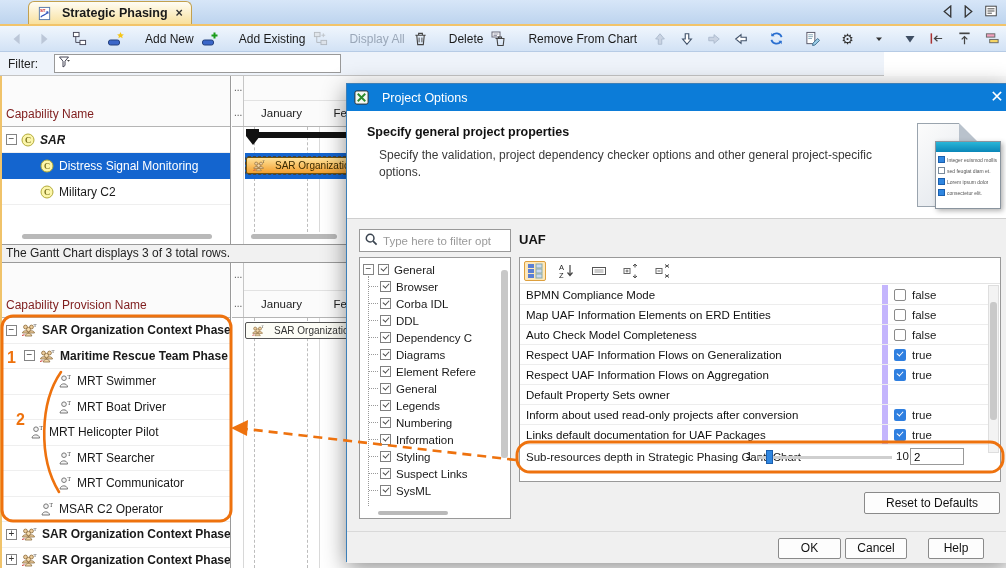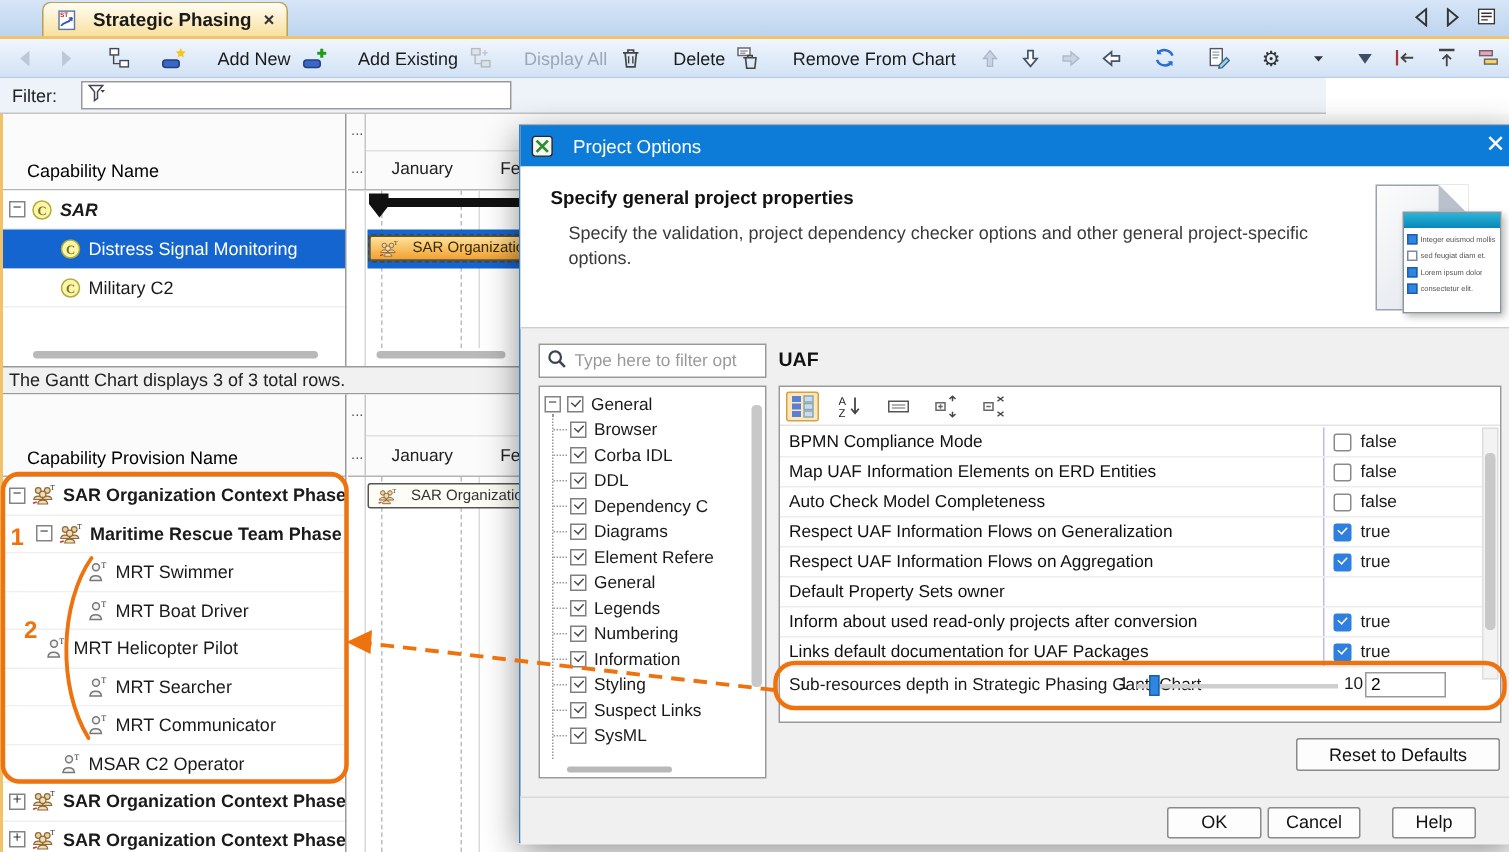--- a/index.html
+++ b/index.html
@@ -20,21 +20,21 @@
 .tsep{width:3px;height:16px;margin:0 4px;
  background-image:repeating-linear-gradient(to bottom,#8fb0d8 0 1.5px,transparent 1.5px 4px);background-size:1.5px 100%;background-repeat:no-repeat;background-position:center}
 #filterbar{position:absolute;left:0;top:52px;width:884px;height:24px;background:#eef3fa;border-bottom:1px solid #c4c4c4}
 #filterbar .lbl{position:absolute;left:8px;top:5px;color:#222}
 #filterinput{position:absolute;left:54px;top:2px;width:287px;height:19px;background:#fff;border:1px solid #999;display:flex;align-items:center;padding-left:3px;gap:2px}
 
 #main{position:absolute;left:0;top:76px;width:1006px;height:492px;border-left:2px solid #f0c36a;background:#fff}
 .treepane{position:absolute;left:0;width:229px;border-right:1px solid #9a9a9a;background:#fff;overflow:hidden}
 .ganttpane{position:absolute;left:230px;width:776px;background:#fff;overflow:hidden}
 .phead{position:absolute;left:0;top:0;right:0;background:#fbfbfb;border-bottom:1px solid #b5b5b5}
-.phead .cap{position:absolute;left:16px;bottom:5px;color:#000000}
+.phead .cap{position:absolute;left:4px;bottom:5px;color:#7f1d1d}
 .dotscol{position:absolute;left:0;top:0;width:12px;bottom:0;border-right:1px solid #c6c6c6;color:#555;font-size:10px}
 .dots1{position:absolute;left:2px;top:6px}
 .dots2{position:absolute;left:2px;top:31px}
 .headmid{position:absolute;left:12px;right:0;top:24px;height:1px;background:#e2e2e2}
 .month{position:absolute;top:31px;width:75px;text-align:center;color:#222;font-size:11.5px}
 .gline{position:absolute;width:0;border-left:1px dashed #bdbdbd}
 .gsolid{position:absolute;width:0;border-left:1px solid #dadada}
 .trow{position:relative;display:flex;align-items:center;border-bottom:1px solid #efefef;background:#fff}
 .trow.sel{background:#1465cf;color:#fff;border-bottom-color:#1465cf}
 .expander{width:11px;height:11px;border:1px solid #848484;background:#fff;color:#333;font-size:10px;
@@ -83,21 +83,21 @@
 #dtree .vthumb{position:absolute;right:2px;top:12px;width:7px;height:188px;background:#c8c8c8;border-radius:3px}
 #dtree .hthumb2{position:absolute;left:18px;bottom:3px;width:70px;height:4px;background:#b9b9b9;border-radius:2px}
 
 #uaftitle{position:absolute;left:172px;top:148px;font-weight:bold;font-size:13px;color:#111}
 #props{position:absolute;left:172px;top:173px;width:482px;height:225px;background:#fff;border:1px solid #999;overflow:hidden}
 #ptools{position:absolute;left:0;top:0;right:0;height:26px;border-bottom:1px solid #e3e3e3;display:flex;align-items:center;gap:10px;padding-left:4px}
 .ptool{width:22px;height:20px;display:flex;align-items:center;justify-content:center;border-radius:2px}
 .ptool.hl{background:#fde8bb;border:1px solid #dd9f3d}
 .prow{position:absolute;left:0;width:468px;height:20px;border-bottom:1px solid #ededed;display:flex;align-items:center;font-size:11.5px}
 .prow .pl{padding-left:6px;width:362px;white-space:nowrap;overflow:hidden;color:#111}
-.prow .pv{display:flex;align-items:center;gap:6px;border-left:1px solid #c4b5fd;height:100%;padding-left:6px;flex:1}
+.prow .pv{display:flex;align-items:center;gap:6px;border-left:6px solid #c4b5fd;height:100%;padding-left:6px;flex:1}
 .pcheck{width:12px;height:12px;border-radius:2px;flex:none}
 .pcheck.on{background:#2f7fe0;position:relative}
 .pcheck.on:before{content:"";position:absolute;left:3px;top:2px;width:5px;height:3px;border-left:1.6px solid #fff;border-bottom:1.6px solid #fff;transform:rotate(-48deg)}
 .pcheck.off{background:#fff;border:1px solid #8a8a8a}
 #pvscroll{position:absolute;right:1px;top:27px;width:11px;height:168px;background:#f3f3f3;border:1px solid #dedede}
 #pvthumb{position:absolute;right:3px;top:44px;width:7px;height:118px;background:#c9c9c9;border-radius:3px}
 #sliderrow{position:absolute;left:0;top:189px;width:468px;height:20px;display:flex;align-items:center;font-size:11.5px}
 #sliderrow .sl{padding-left:6px;white-space:nowrap}
 #slidertrack{position:absolute;left:238px;top:9px;width:134px;height:3px;background:#cfcfcf}
 #sliderhandle{position:absolute;left:246px;top:3px;width:7px;height:14px;background:#2f86e0;border:1px solid #1b5fae}

